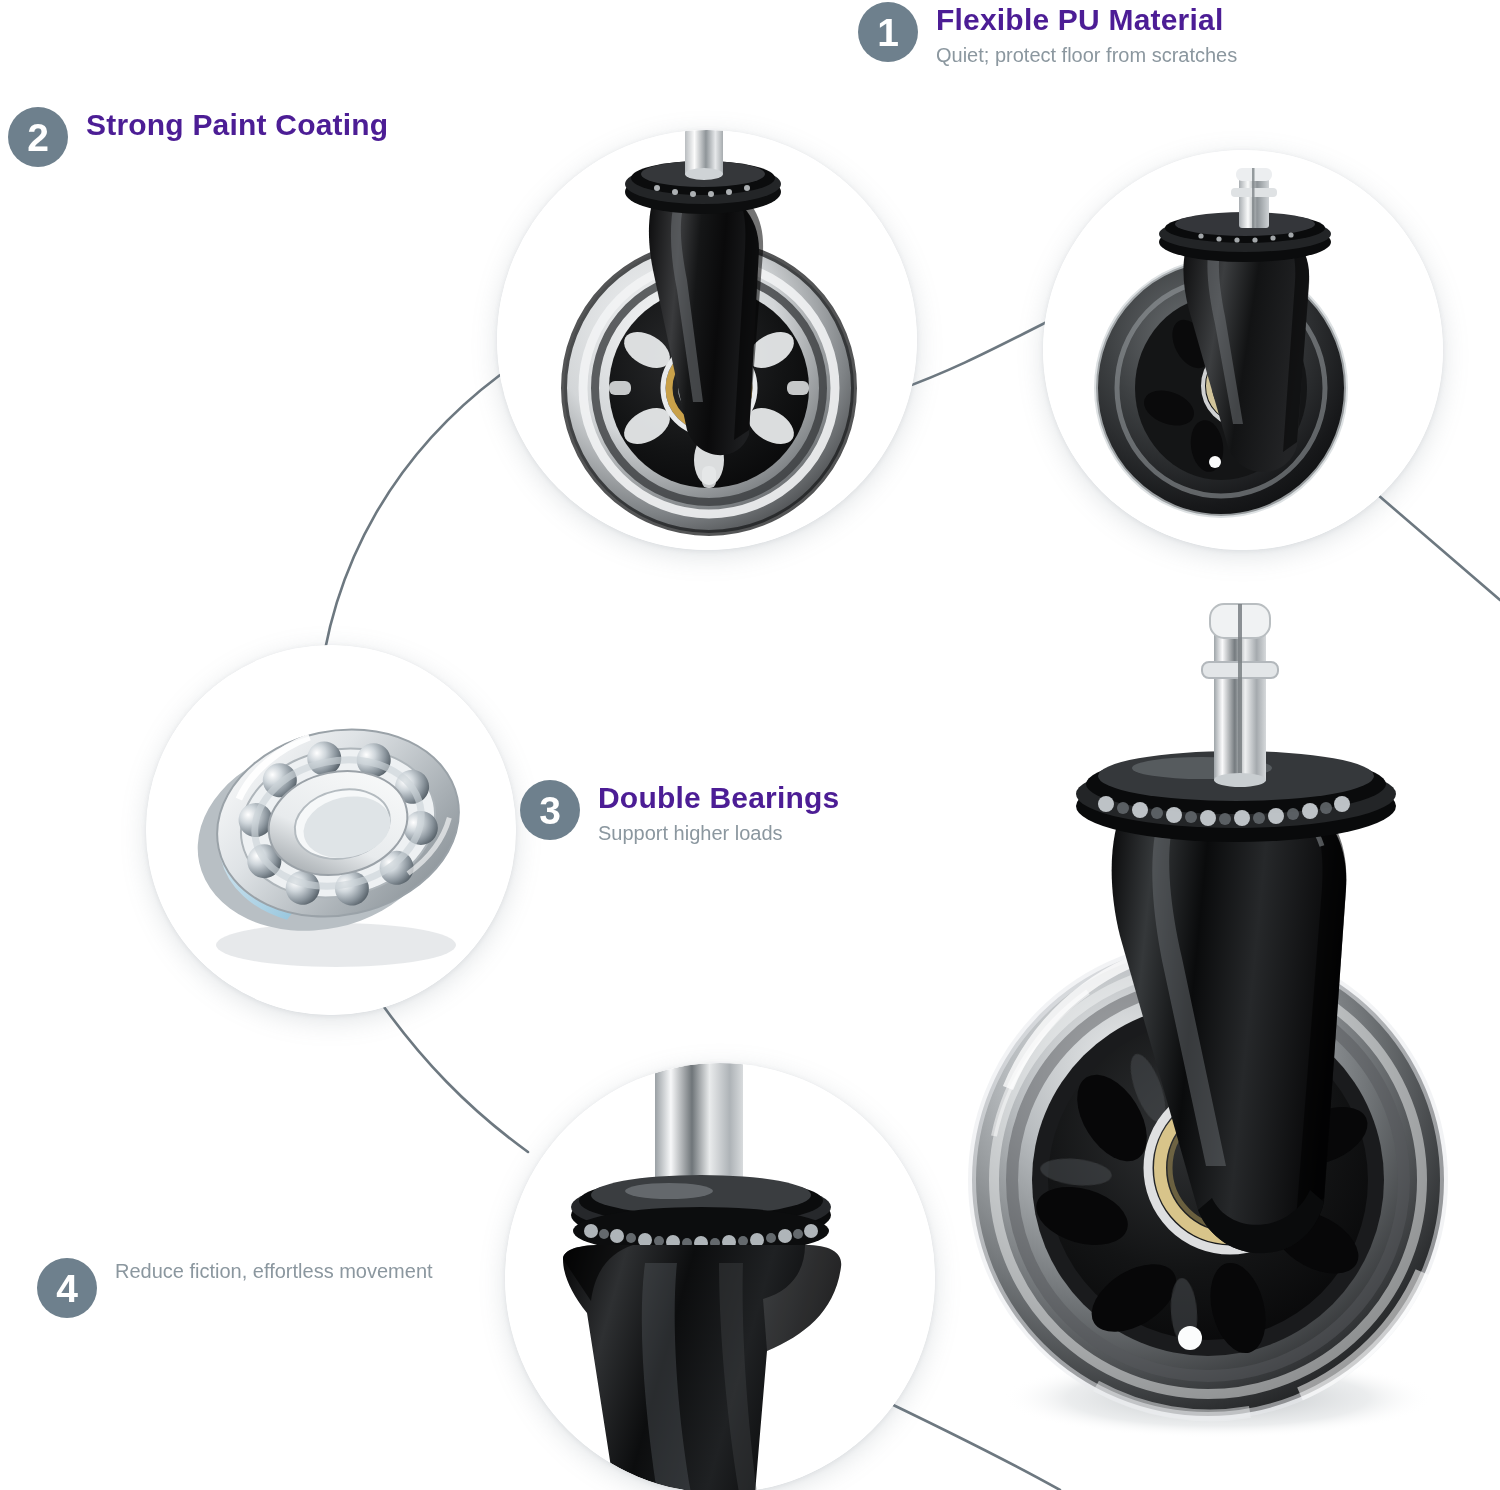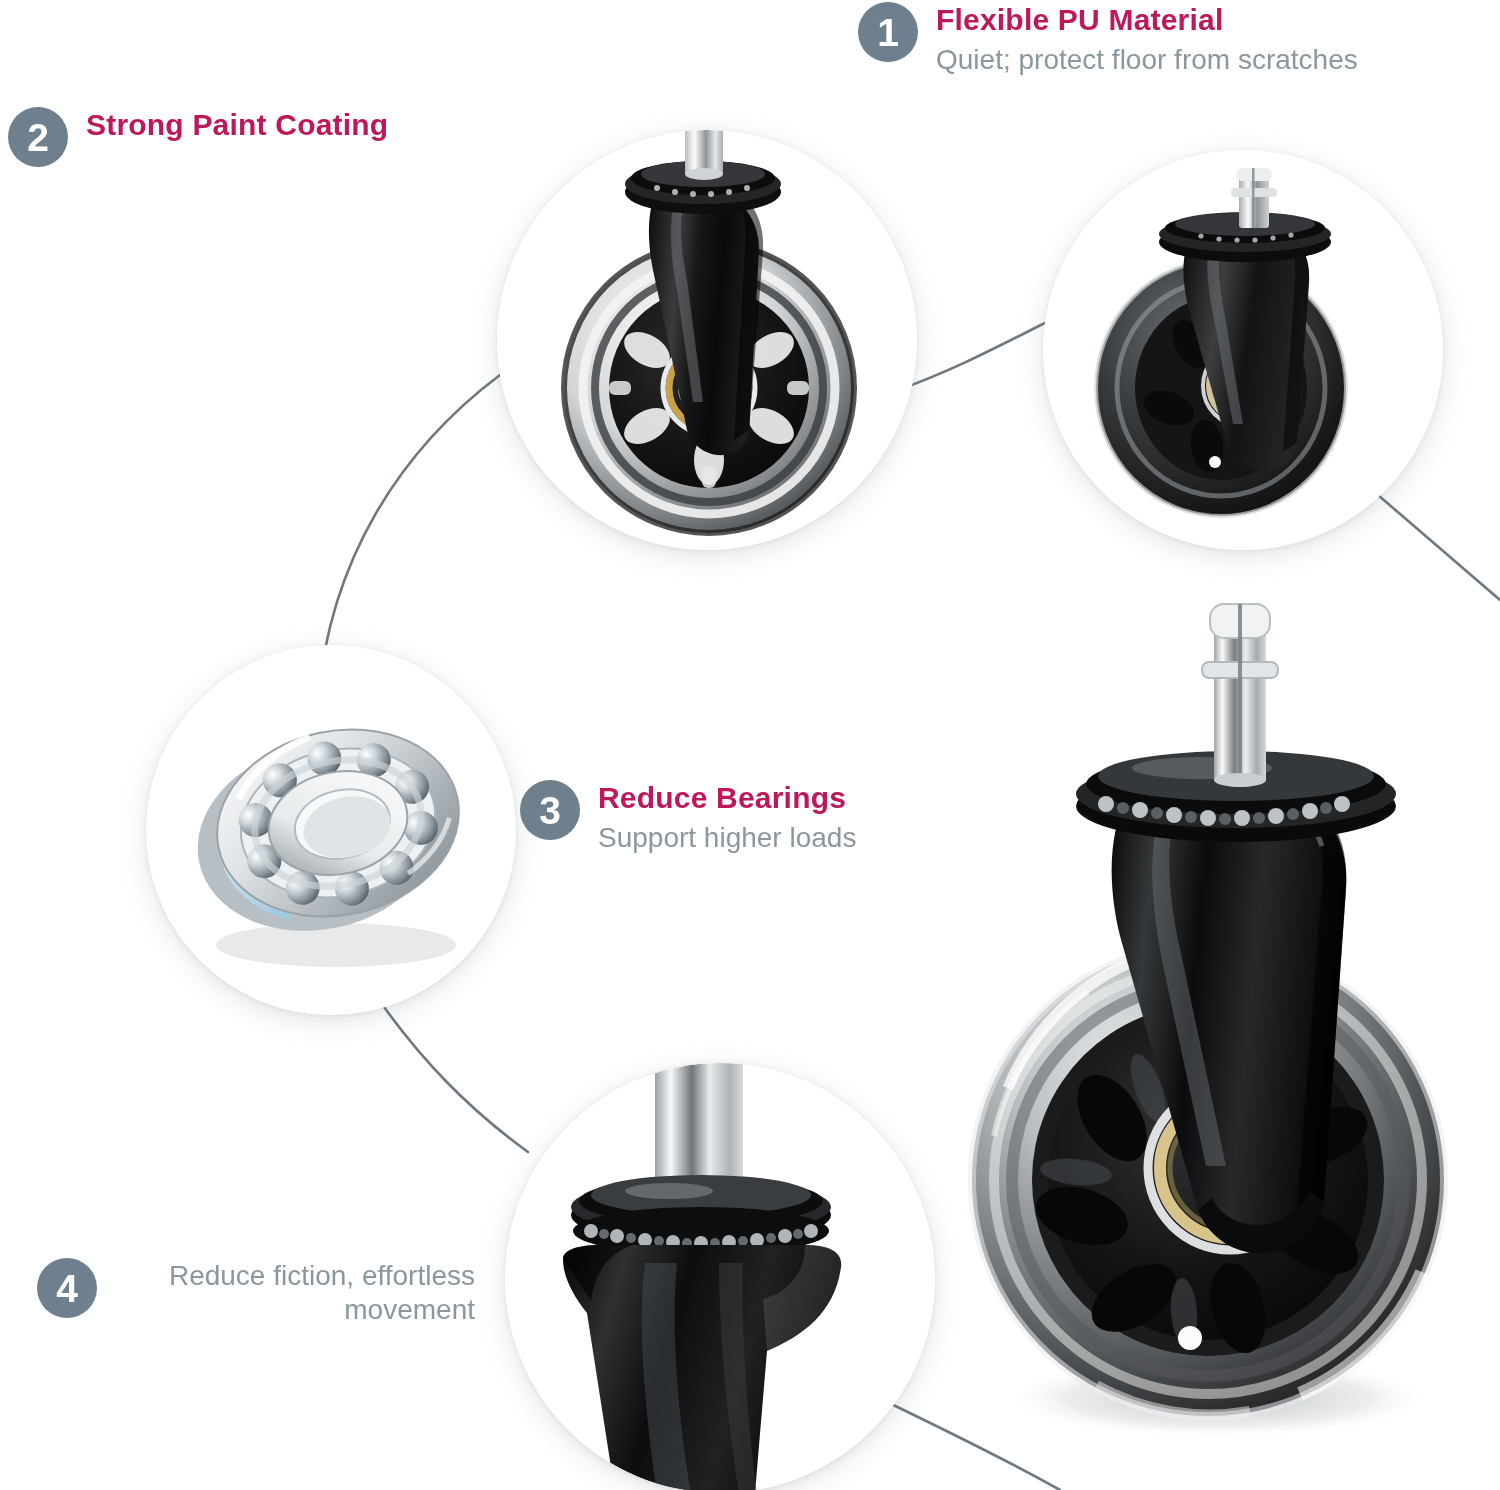--- a/index.html
+++ b/index.html
@@ -19,26 +19,26 @@
     width:60px;height:60px;border-radius:50%;
     background:#6e808d;color:#ffffff;
     display:flex;align-items:center;justify-content:center;
     font-size:39px;font-weight:bold;line-height:1;
     flex:0 0 auto;letter-spacing:0;
     font-family:"Liberation Sans","DejaVu Sans",sans-serif;
     box-shadow:0 0 0 0 rgba(0,0,0,0);
   }
   .ctext{padding-top:1px;}
   .ctitle{
-    font-size:30px;font-weight:bold;color:#be185d;
+    font-size:30px;font-weight:bold;color:#4c1d95;
     line-height:1.12;letter-spacing:.2px;white-space:nowrap;
     margin:0 0 6px 0;
   }
   .cdesc{
-    font-size:28px;font-weight:normal;color:#8b979f;
+    font-size:20px;font-weight:normal;color:#8b979f;
     line-height:1.22;margin:0;
   }
   .cdesc.wrap{white-space:normal;max-width:360px;text-align:right;}
 
   
   #callout-1{left:858px;top:2px;}
   #callout-2{left:8px;top:107px;}
   #callout-3{left:520px;top:780px;}
   #callout-4{left:37px;top:1258px;}
 
@@ -520,21 +520,21 @@
   <div class="callout" id="callout-2">
     <div class="badge">2</div>
     <div class="ctext">
       <div class="ctitle">Strong Paint Coating</div>
     </div>
   </div>
 
   <div class="callout" id="callout-3">
     <div class="badge">3</div>
     <div class="ctext">
-      <div class="ctitle">Reduce Bearings</div>
+      <div class="ctitle">Double Bearings</div>
       <div class="cdesc">Support higher loads</div>
     </div>
   </div>
 
   <div class="callout" id="callout-4">
     <div class="badge">4</div>
     <div class="ctext">
       <div class="cdesc wrap">Reduce fiction, effortless movement</div>
     </div>
   </div>

